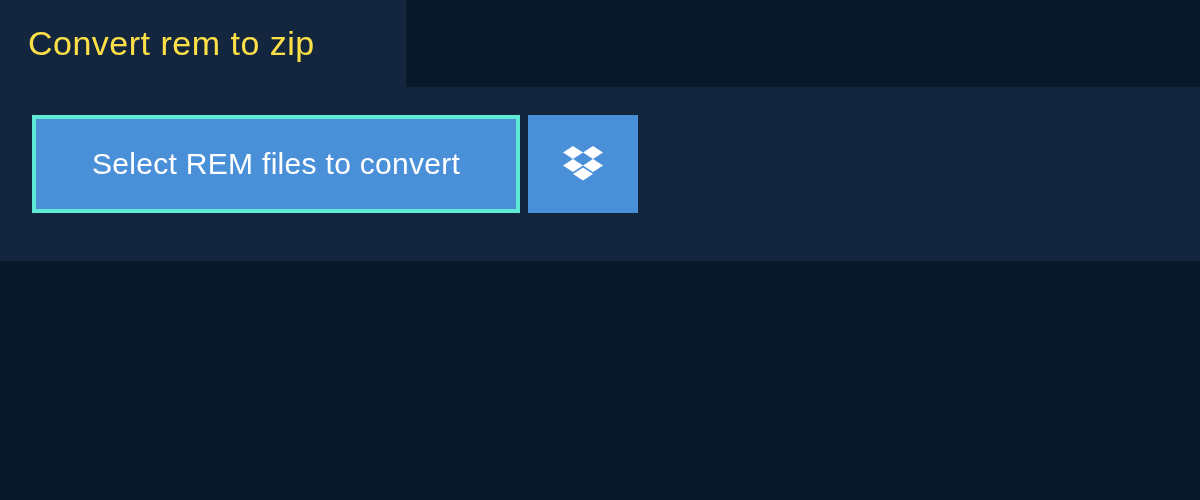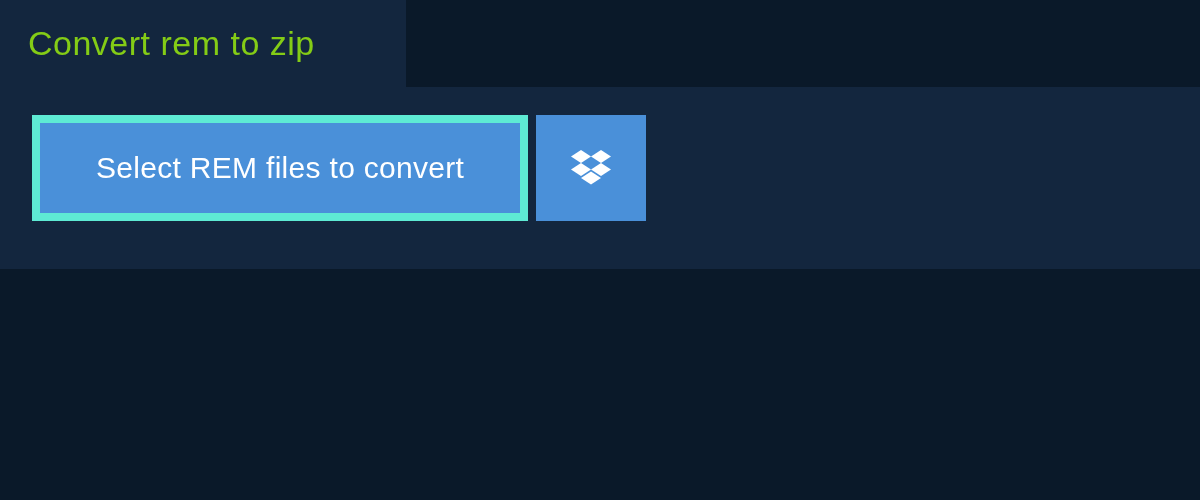--- a/index.html
+++ b/index.html
@@ -14,38 +14,38 @@
       font-family: -apple-system, BlinkMacSystemFont, "Segoe UI", Helvetica, Arial, sans-serif;
       overflow: hidden;
     }
     .header-tab {
       background: #13263e;
       display: inline-block;
       padding: 24px 40px 24px 28px;
       min-width: 406px;
     }
     .header-title {
-      color: #84cc16;
+      color: #fde047;
       font-size: 34px;
       font-weight: 300;
       letter-spacing: 0.5px;
     }
     .panel {
       background: #13263e;
       width: 100%;
       padding: 28px 32px 48px 32px;
       margin-top: 0;
     }
     .button-row {
       display: flex;
       gap: 8px;
       align-items: stretch;
     }
     .select-wrapper {
-      border: 8px solid #5eead4;
+      border: 4px solid #5eead4;
       display: inline-block;
     }
     .select-button {
       background: #4a90d9;
       color: #ffffff;
       font-size: 30px;
       font-weight: 300;
       padding: 28px 56px;
       border: none;
       cursor: pointer;

